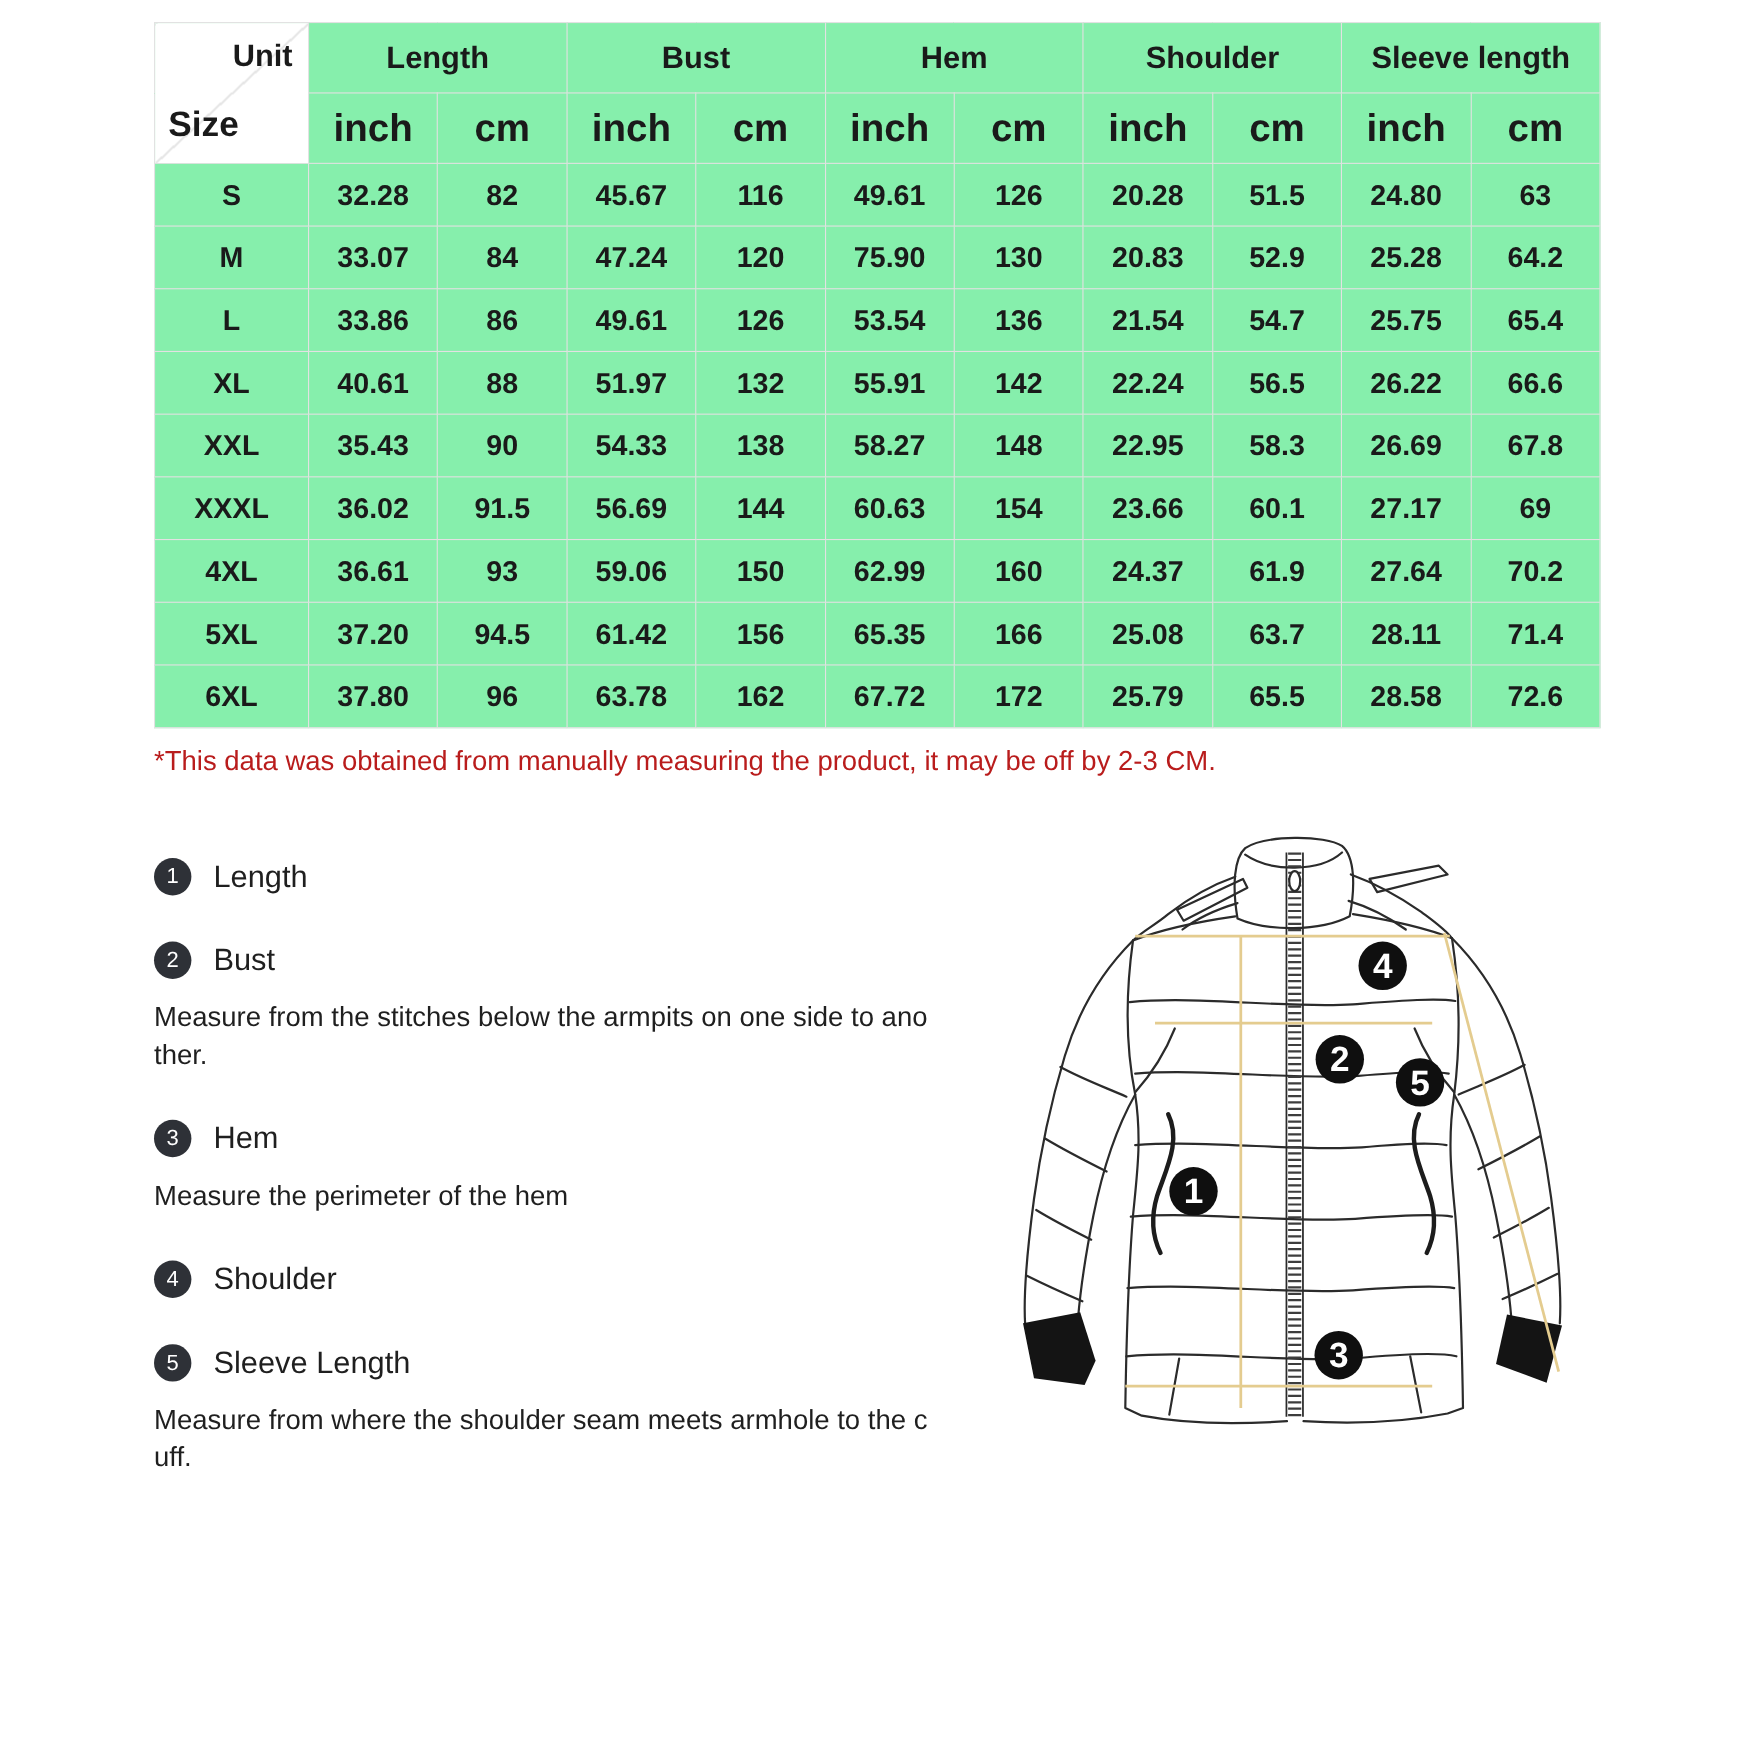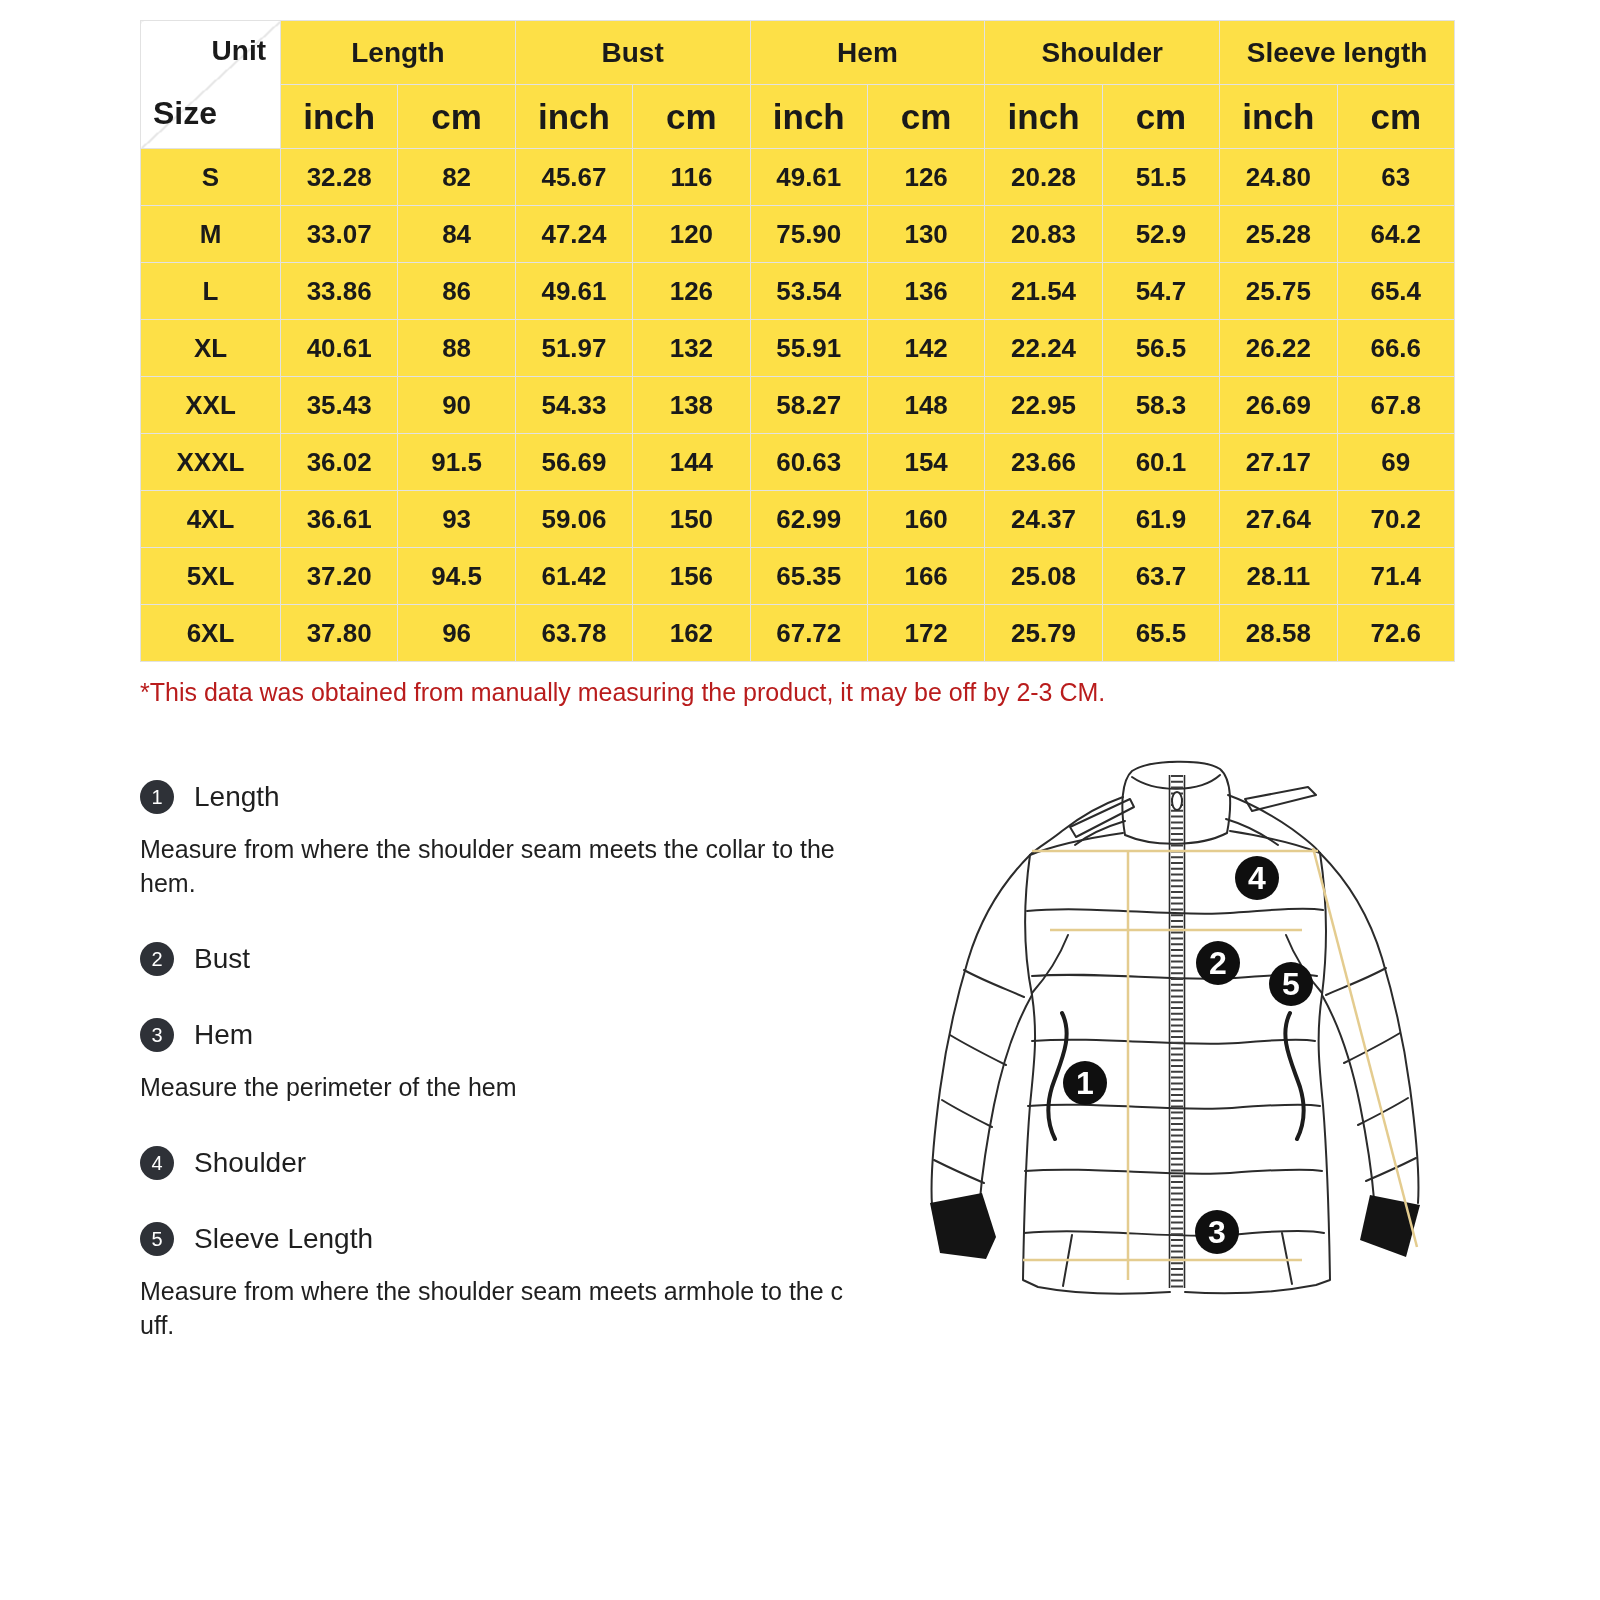--- a/index.html
+++ b/index.html
@@ -4,21 +4,21 @@
 <style>
   html,body { margin:0; padding:0; }
   body {
     width:1600px; height:1600px; position:relative; background:#ffffff;
     font-family:"Liberation Sans","DejaVu Sans",sans-serif; color:#1f1f1f;
     overflow:hidden;
   }
 
   
   .size-table-wrap { position:absolute; left:140px; top:20px; width:1315px; }
-  table.size-table { border-collapse:collapse; width:100%; table-layout:fixed; background:#fde047; }
+  table.size-table { border-collapse:collapse; width:100%; table-layout:fixed; background:#86efac; }
   .size-table th, .size-table td {
     border:1px solid #e2e2e2; text-align:center; vertical-align:middle;
     font-weight:bold; color:#1a1a1a; padding:0;
   }
   .size-table thead tr.group-row th { height:63px; font-size:28px; }
   .size-table thead tr.unit-row th { height:63px; font-size:35px; }
   .size-table tbody th, .size-table tbody td { height:56px; font-size:26px; }
 
   .corner-cell { position:relative;
     background:linear-gradient(to bottom right,
@@ -215,28 +215,28 @@
   <p class="footnote">*This data was obtained from manually measuring the product, it may be off by 2-3 CM.</p>
 </div>
 
 <div class="howto">
   <div>
   <div class="step">
     <div class="step-head">
       <span class="badge">1</span>
       <span class="step-label">Length</span>
     </div>
-    <p class="step-desc">Measure from where the shoulder seam meets the collar to the hem.</p>
   </div>
 
   <div class="step">
     <div class="step-head">
       <span class="badge">2</span>
       <span class="step-label">Bust</span>
     </div>
+    <p class="step-desc">Measure from the stitches below the armpits on one side to another.</p>
   </div>
 
   <div class="step">
     <div class="step-head">
       <span class="badge">3</span>
       <span class="step-label">Hem</span>
     </div>
     <p class="step-desc">Measure the perimeter of the hem</p>
   </div>
 

